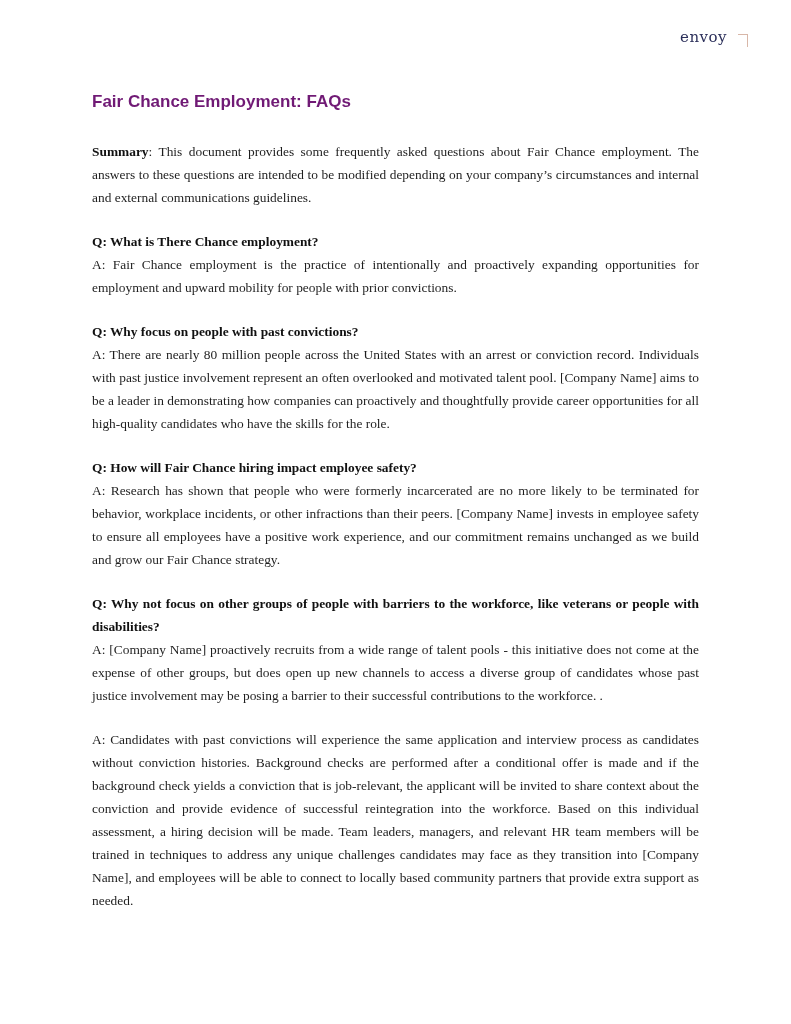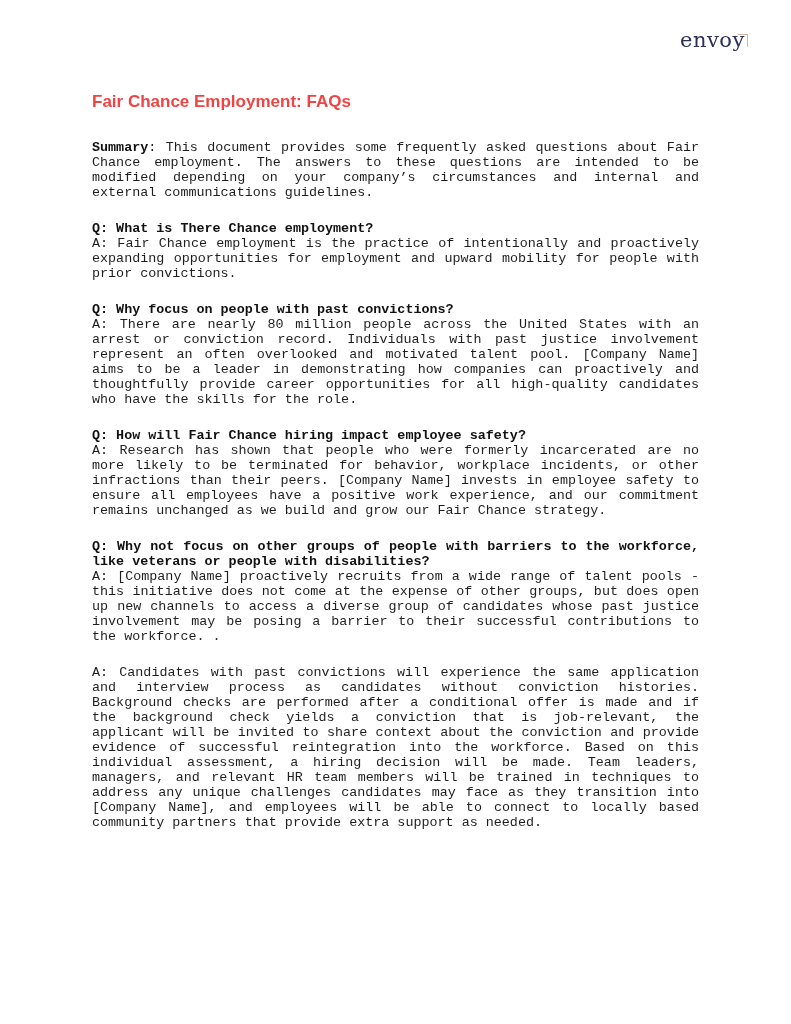--- a/index.html
+++ b/index.html
@@ -1,33 +1,33 @@
 <!DOCTYPE html>
 <html><head>
 <meta charset="utf-8">
 <style>
   html, body { margin: 0; padding: 0; background: #ffffff; }
   body { width: 791px; height: 1024px; position: relative; overflow: hidden; }
   .page { position: absolute; left: 0; top: 0; width: 791px; height: 1024px; background: #fff; }
   .logo {
     position: absolute; left: 680px; top: 28px;
-    font-family: "DejaVu Serif", serif; font-size: 21px; color: #2b2f5a;
+    font-family: "DejaVu Serif", serif; font-size: 15px; color: #2b2f5a;
     letter-spacing: 0.5px;
   }
   .logo-corner {
     position: absolute; left: 738px; top: 34px; width: 9px; height: 12px;
     border-top: 1.5px solid #d8b7a8; border-right: 1.5px solid #d8b7a8;
   }
   .title {
     position: absolute; left: 92px; top: 92px;
-    font-family: "Liberation Sans", sans-serif; font-weight: bold; font-size: 17px; color: #ef4444;
+    font-family: "Liberation Sans", sans-serif; font-weight: bold; font-size: 17px; color: #701a75;
   }
   .content {
     position: absolute; left: 92px; top: 140px; width: 607px;
-    font-family: Liberation Mono, monospace; font-size: 13.4px; line-height: 15px; color: #1e1e1e;
+    font-family: Liberation Serif, serif; font-size: 13.4px; line-height: 23px; color: #1e1e1e;
     text-align: justify;
   }
   .para { margin: 0 0 21px 0; }
   .q { font-weight: bold; color: #111; margin: 0; text-align: justify; }
   .a { margin: 0; }
   .bold { font-weight: bold; color: #111; }
 </style>
 </head>
 <body>
 

